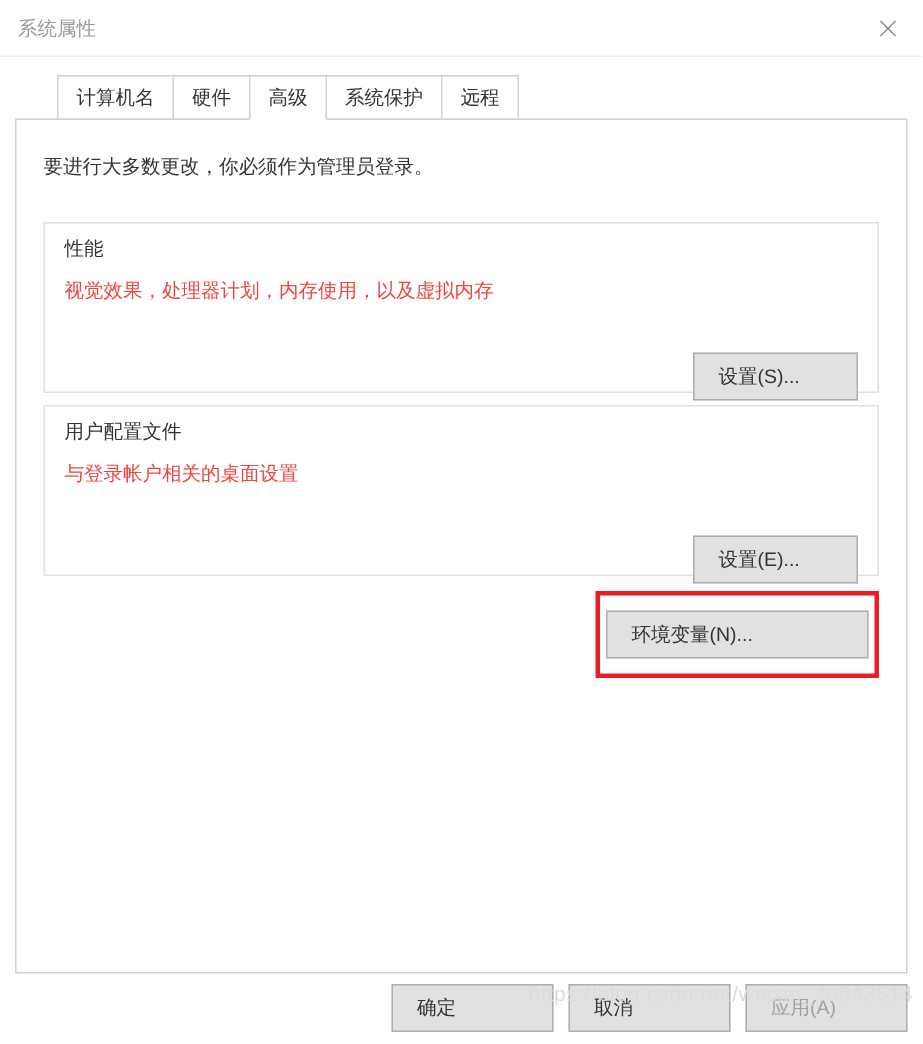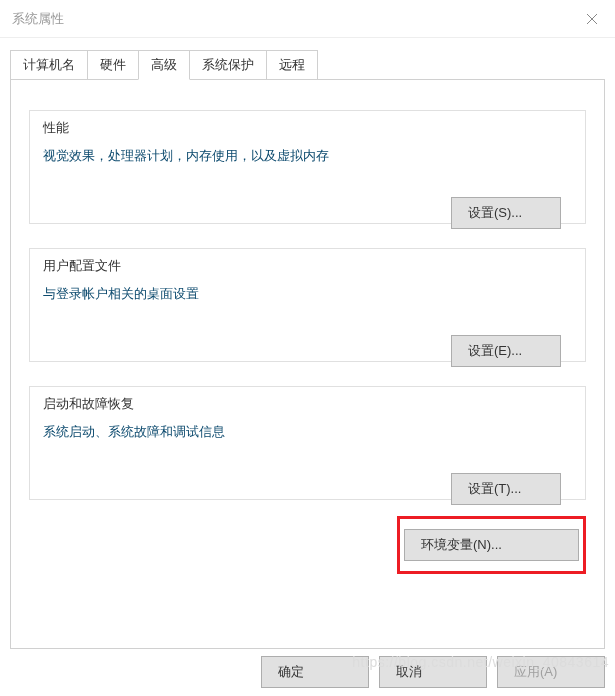--- a/index.html
+++ b/index.html
@@ -44,20 +44,21 @@
       stroke: #888;
       stroke-width: 1;
     }
     .content {
       padding: 12px 10px 0 10px;
     }
     .tabs {
       display: flex;
       position: relative;
       margin-bottom: 0;
+      margin-left: 28px;
     }
     .tab {
       padding: 5px 12px;
       border: 1px solid #d0d0d0;
       background: #fff;
       cursor: pointer;
       font-size: 13px;
       margin-right: -1px;
       position: relative;
       color: #333;
@@ -72,23 +73,22 @@
       margin-top: -1px;
       padding: 22px 18px 18px 18px;
       min-height: 570px;
       position: relative;
     }
     .intro-text {
       margin-bottom: 20px;
       color: #333;
     }
     .group {
-      margin-bottom: 16px;
-      position: relative;
-      padding: 18px 25px 14px 14px;
+      position: relative;
+      padding: 18px 14px 14px 14px;
     }
     .group-border {
       position: absolute;
       left: 0;
       right: 0;
       top: 8px;
       bottom: 0;
       border: 1px solid #e0e0e0;
       border-radius: 0;
     }
@@ -99,21 +99,21 @@
       padding: 0 4px;
       margin-left: -4px;
       margin-top: -18px;
       z-index: 1;
       color: #333;
     }
     .group-desc {
       margin-top: 10px;
       position: relative;
       z-index: 1;
-      color: #0c4a6e;
+      color: #ef4444;
     }
     .group-btn-row {
       display: flex;
       justify-content: flex-end;
       margin-top: 32px;
       position: relative;
       z-index: 1;
     }
     .win-button {
       min-width: 110px;
@@ -185,47 +185,40 @@
 <div class="content">
   <div class="tabs">
     <div class="tab">计算机名</div>
     <div class="tab">硬件</div>
     <div class="tab active">高级</div>
     <div class="tab">系统保护</div>
     <div class="tab">远程</div>
   </div>
 
   <div class="tab-panel">
+    <div class="intro-text">要进行大多数更改，你必须作为管理员登录。</div>
 
     <div class="group g1">
       <div class="group-border"></div>
       <div class="group-label">性能</div>
       <div class="group-desc">视觉效果，处理器计划，内存使用，以及虚拟内存</div>
       <div class="group-btn-row">
         <button class="win-button">设置(S)...</button>
       </div>
     </div>
 
     <div class="group g2">
       <div class="group-border"></div>
       <div class="group-label">用户配置文件</div>
       <div class="group-desc">与登录帐户相关的桌面设置</div>
       <div class="group-btn-row">
         <button class="win-button">设置(E)...</button>
       </div>
     </div>
 
-    <div class="group g3">
-      <div class="group-border"></div>
-      <div class="group-label">启动和故障恢复</div>
-      <div class="group-desc">系统启动、系统故障和调试信息</div>
-      <div class="group-btn-row">
-        <button class="win-button">设置(T)...</button>
-      </div>
-    </div>
 
     <div class="env-var-row">
       <div class="env-var-highlight">
         <button class="win-button">环境变量(N)...</button>
       </div>
     </div>
   </div>
 </div>
 
 <div class="bottom-buttons">

